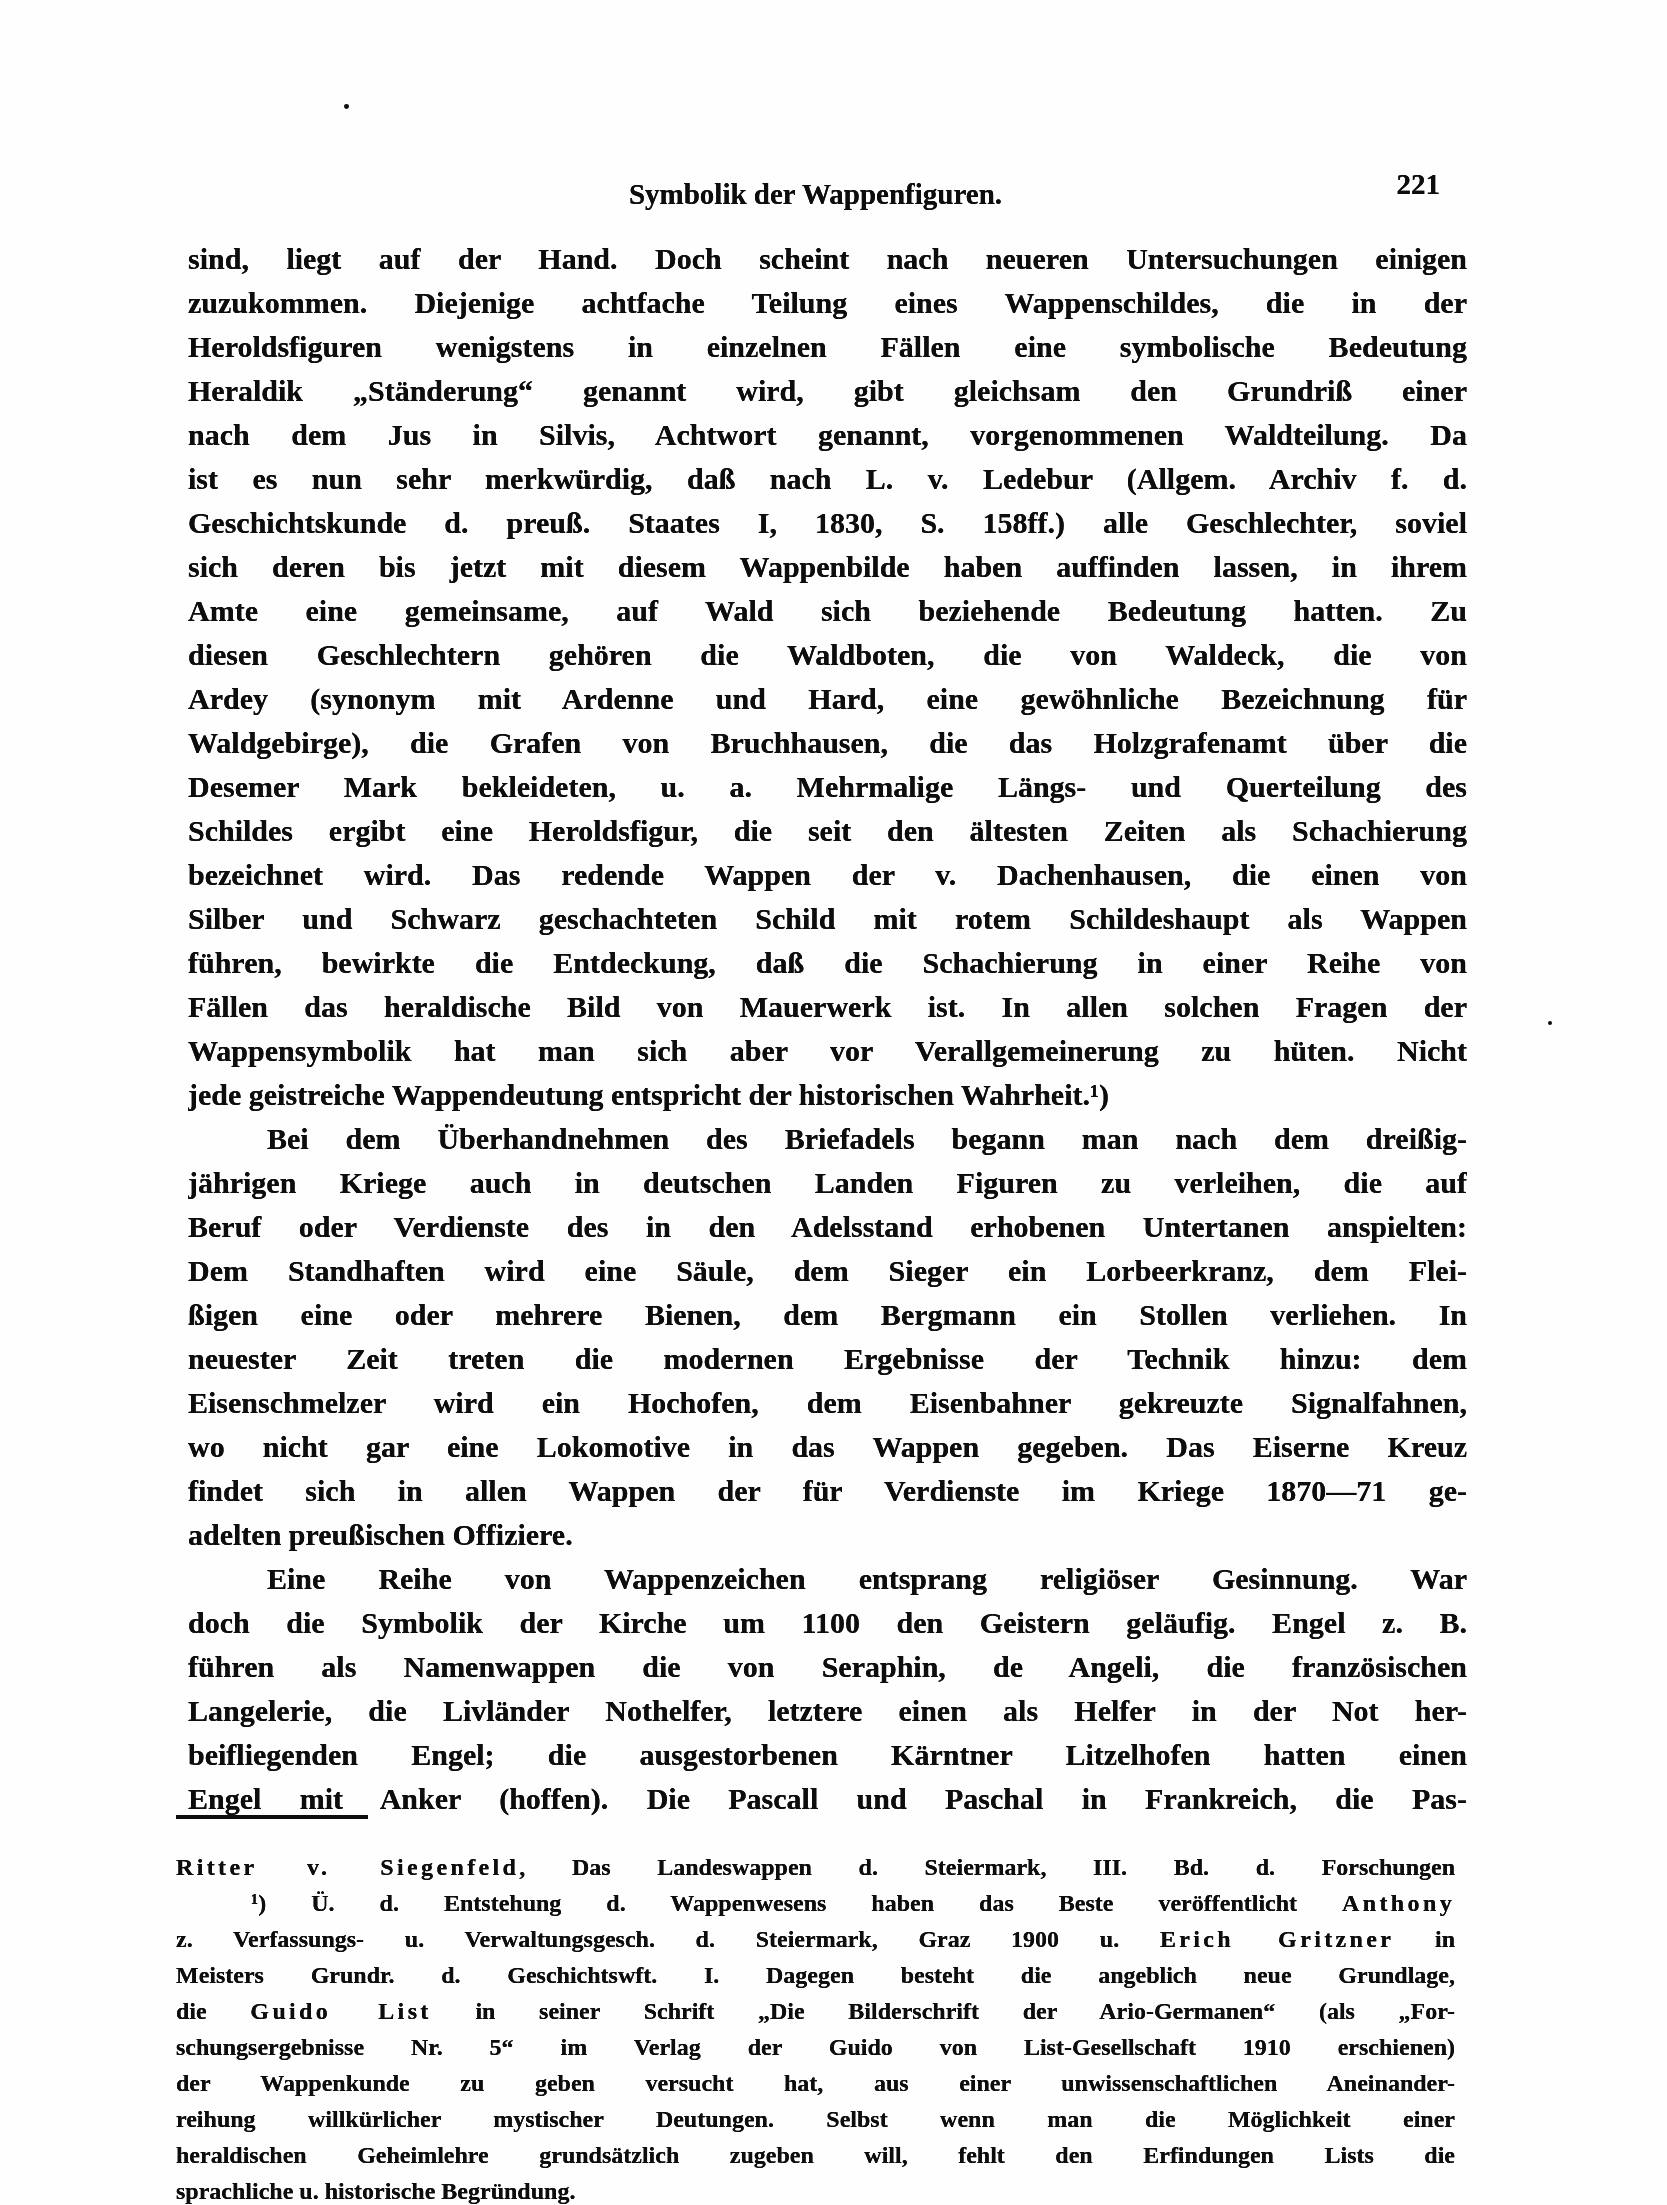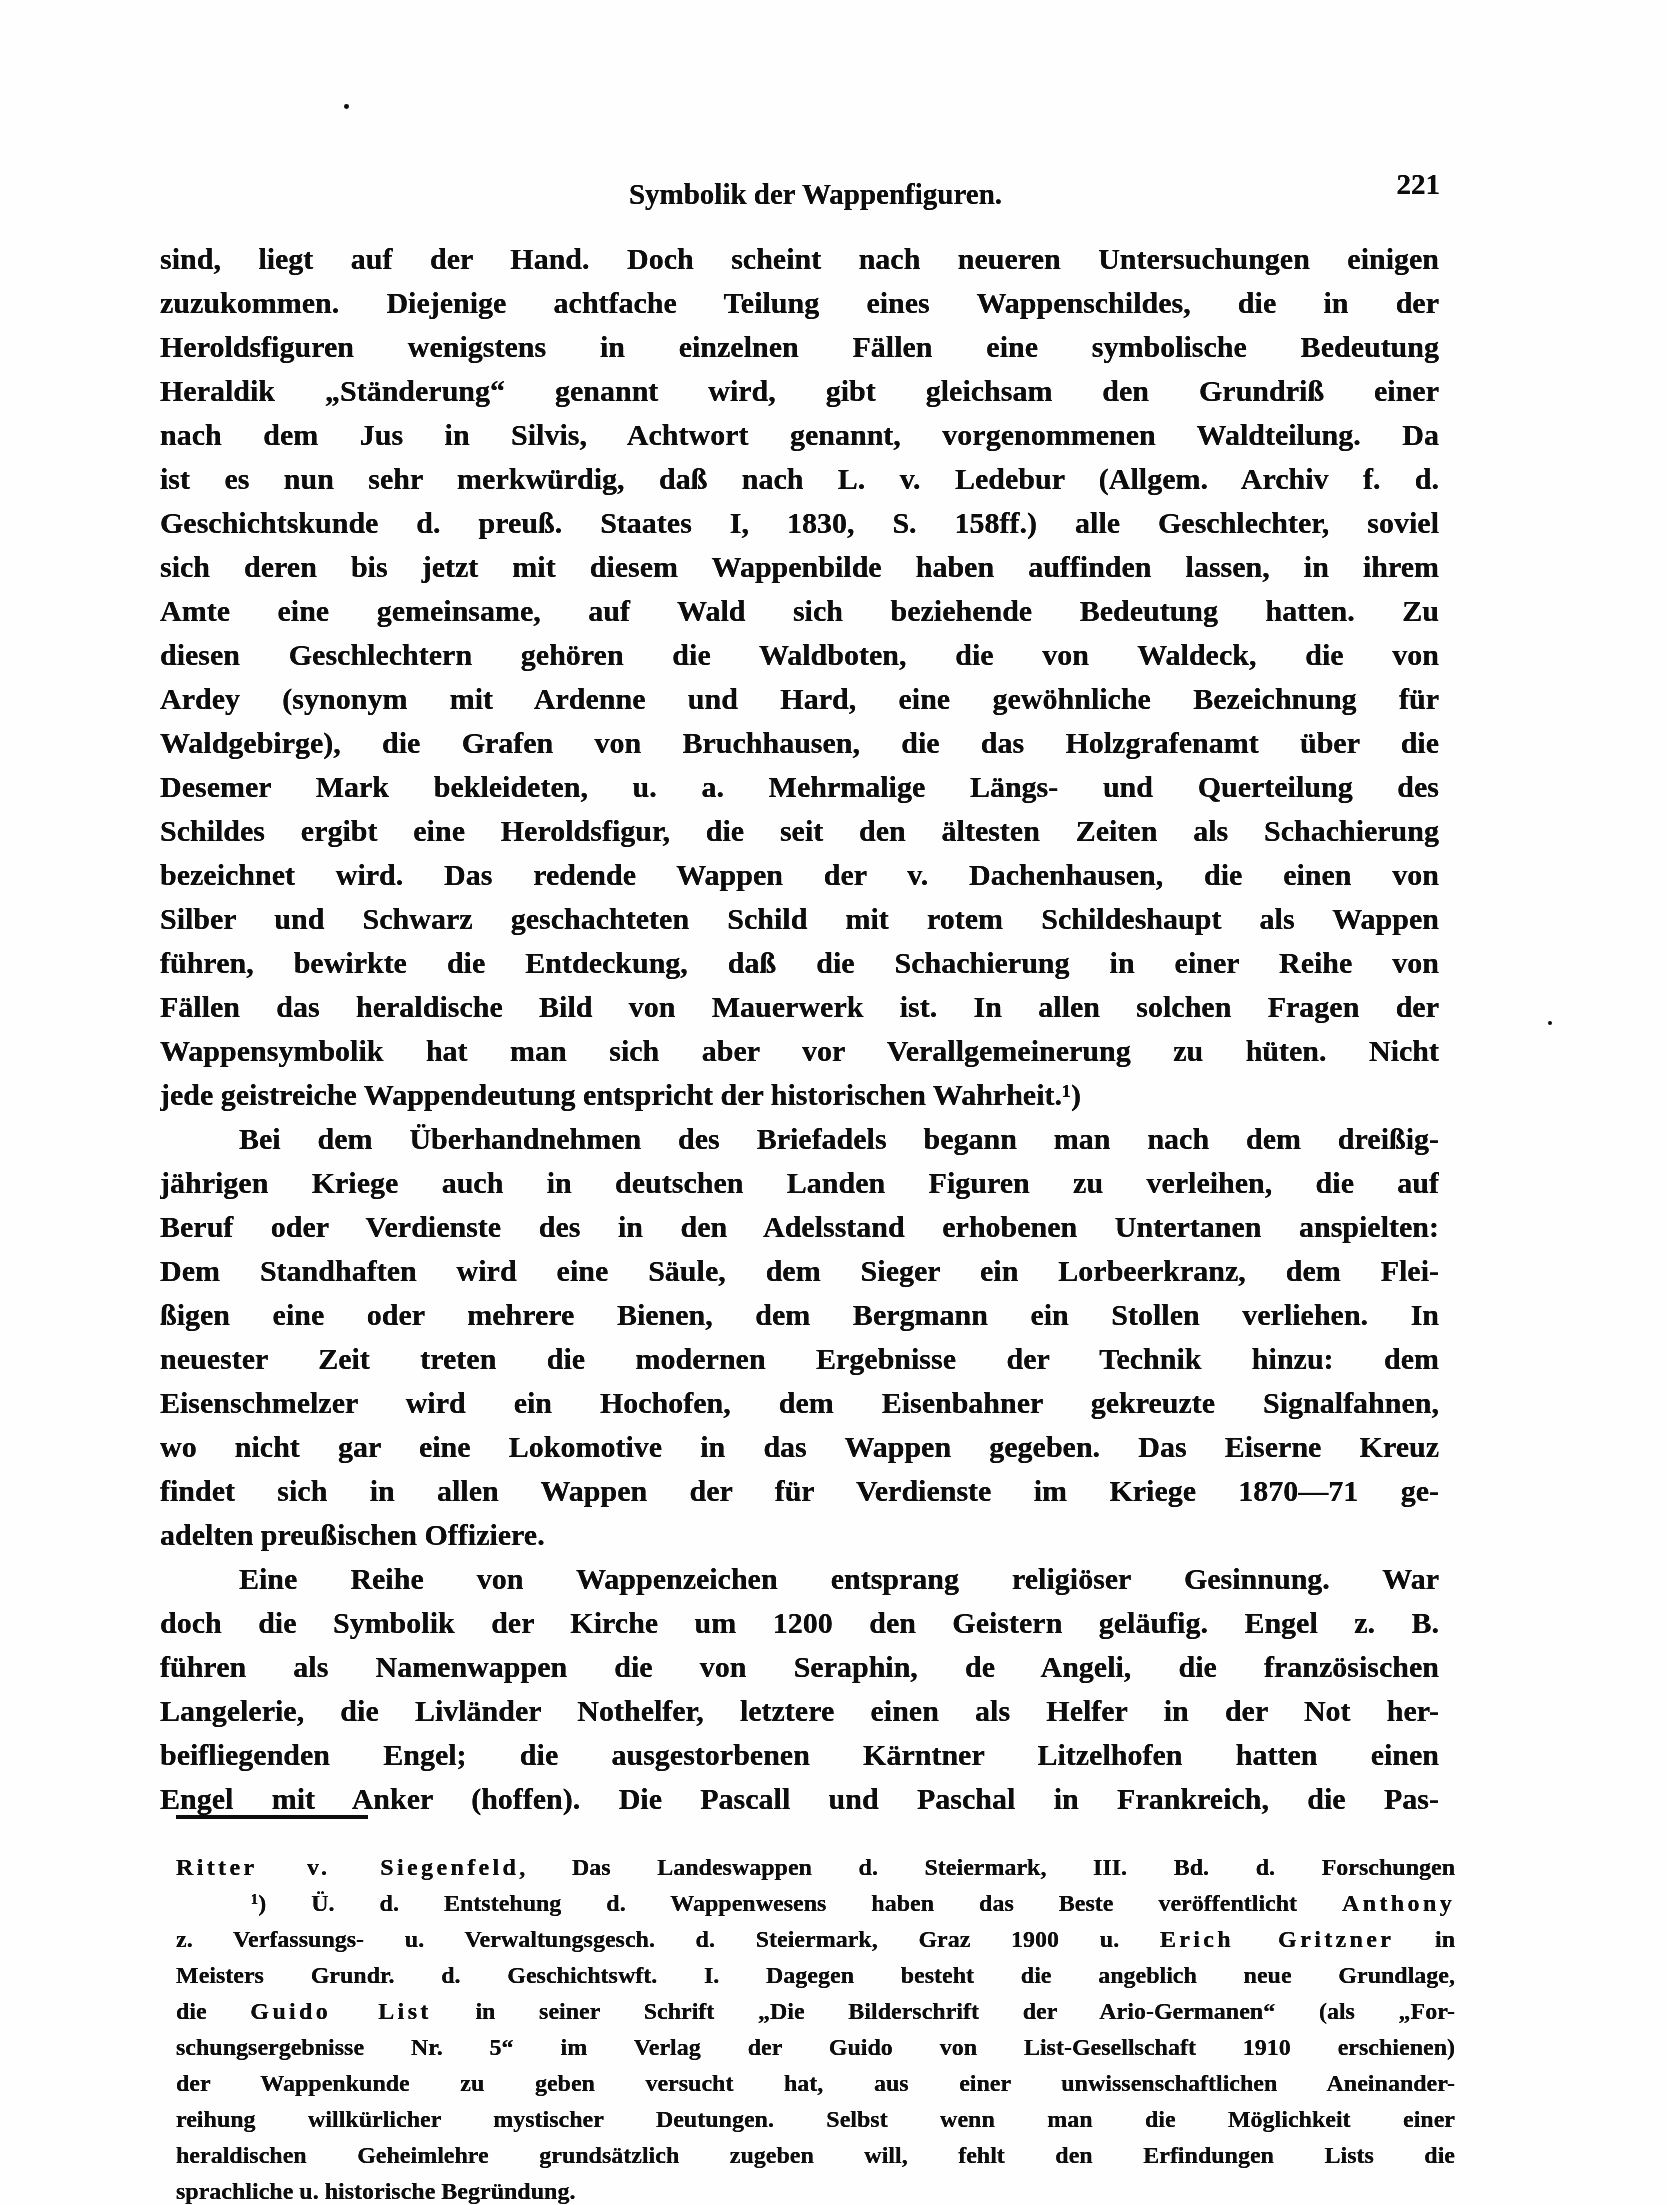--- a/index.html
+++ b/index.html
@@ -8,21 +8,21 @@
     position:absolute;left:0;top:0;width:1667px;height:2465px;
     background:#fefefe;color:#0d0d0d;
     font-family:"Liberation Serif","DejaVu Serif",serif;
     font-weight:700;
     text-shadow:0 0 0.4px currentColor;
     overflow:hidden;
   }
   .header{position:absolute;left:176px;top:166px;width:1279px;height:37px;}
   .title{position:absolute;left:0;top:10px;width:100%;text-align:center;font-size:29px;line-height:37px;}
   .pagenum{position:absolute;right:15px;top:0;font-size:29px;line-height:37px;}
-  .body{position:absolute;left:160px;top:237px;width:1279px;font-size:30px;line-height:44px;}
+  .body{position:absolute;left:188px;top:237px;width:1279px;font-size:30px;line-height:44px;}
   .line{height:44px;overflow:hidden;text-align:justify;text-align-last:justify;text-justify:inter-word;hyphens:none;}
   .line.short{text-align-last:left;}
   .line.indent{text-indent:79px;}
   .rule{position:absolute;left:176px;top:1815px;width:192px;height:4.4px;background:#0d0d0d;}
   .footnote{position:absolute;left:176px;top:1849px;width:1279px;font-size:24px;line-height:36px;}
   .fline{height:36px;overflow:hidden;text-align:justify;text-align-last:justify;text-justify:inter-word;hyphens:none;}
   .fline.short{text-align-last:left;}
   .fline.indent{text-indent:75px;}
   .sp{letter-spacing:.14em;}
   .speck{position:absolute;background:#0d0d0d;border-radius:50%;}
@@ -68,21 +68,21 @@
         <div class="line">Dem Standhaften wird eine Säule, dem Sieger ein Lorbeerkranz, dem Flei-</div>
         <div class="line">ßigen eine oder mehrere Bienen, dem Bergmann ein Stollen verliehen. In</div>
         <div class="line">neuester Zeit treten die modernen Ergebnisse der Technik hinzu: dem</div>
         <div class="line">Eisenschmelzer wird ein Hochofen, dem Eisenbahner gekreuzte Signalfahnen,</div>
         <div class="line">wo nicht gar eine Lokomotive in das Wappen gegeben. Das Eiserne Kreuz</div>
         <div class="line">findet sich in allen Wappen der für Verdienste im Kriege 1870—71 ge-</div>
         <div class="line short">adelten preußischen Offiziere.</div>
       </div>
       <div>
         <div class="line indent">Eine Reihe von Wappenzeichen entsprang religiöser Gesinnung. War</div>
-        <div class="line">doch die Symbolik der Kirche um 1200 den Geistern geläufig. Engel z. B.</div>
+        <div class="line">doch die Symbolik der Kirche um 1100 den Geistern geläufig. Engel z. B.</div>
         <div class="line">führen als Namenwappen die von Seraphin, de Angeli, die französischen</div>
         <div class="line">Langelerie, die Livländer Nothelfer, letztere einen als Helfer in der Not her-</div>
         <div class="line">beifliegenden Engel; die ausgestorbenen Kärntner Litzelhofen hatten einen</div>
         <div class="line">Engel mit Anker (hoffen). Die Pascall und Paschal in Frankreich, die Pas-</div>
       </div>
     </div>
 
   <div class="rule"></div>
 
   <div class="footnote">

